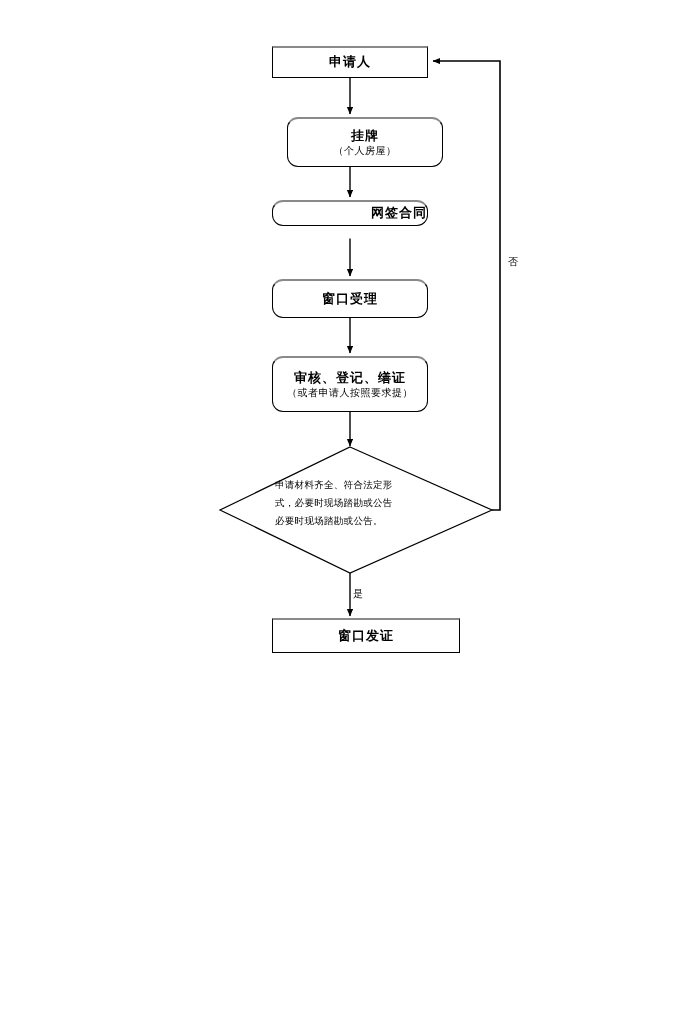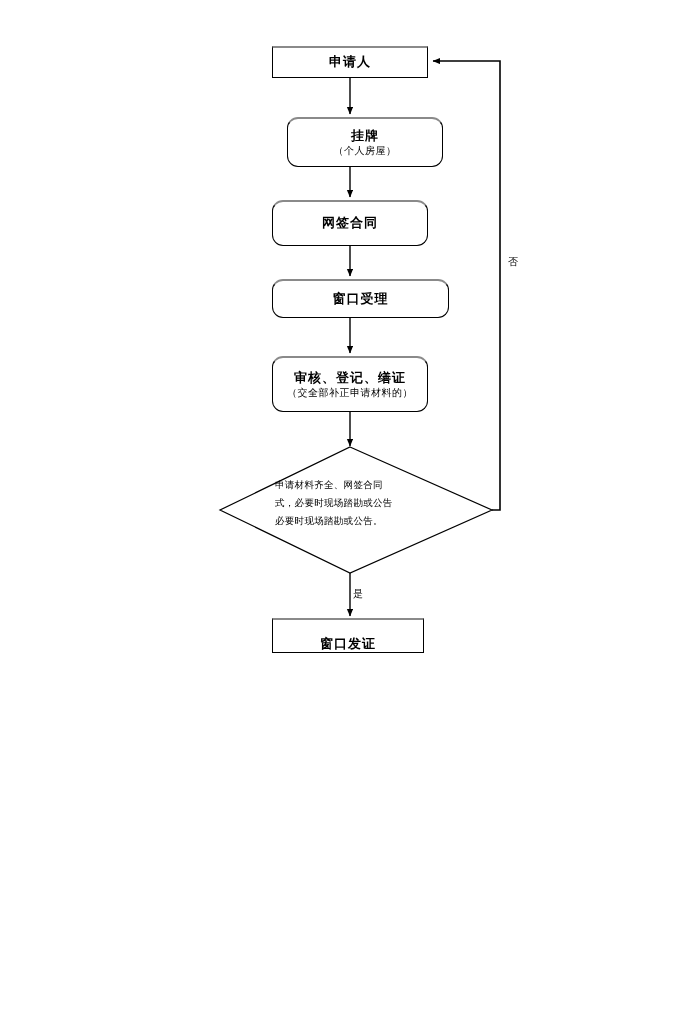--- a/index.html
+++ b/index.html
@@ -110,39 +110,39 @@
 
   <div class="node node-rect" style="left:272px; top:46px; width:156px; height:32px;">
     <div class="node-title">申请人</div>
   </div>
 
   <div class="node node-round" style="left:287px; top:117px; width:156px; height:50px;">
     <div class="node-title">挂牌</div>
     <div class="node-sub">（个人房屋）</div>
   </div>
 
-  <div class="node node-round" style="left:272px; top:200px; width:156px; height:46px;">
+  <div class="node node-round" style="left:272px; top:200px; width:156px; height:26px;align-items:flex-end;">
     <div class="node-title">网签合同</div>
   </div>
 
-  <div class="node node-round" style="left:272px; top:279px; width:177px; height:39px;">
+  <div class="node node-round" style="left:272px; top:279px; width:156px; height:39px;">
     <div class="node-title">窗口受理</div>
   </div>
 
   <div class="node node-round" style="left:272px; top:356px; width:156px; height:56px;">
     <div class="node-title">审核、登记、缮证</div>
-    <div class="node-sub">（交全部补正申请材料的）</div>
+    <div class="node-sub">（或者申请人按照要求提）</div>
   </div>
 
   <div class="decision-text">
-    <div>申请材料齐全、网签合同</div>
+    <div>申请材料齐全、符合法定形</div>
     <div>式，必要时现场踏勘或公告</div>
     <div>必要时现场踏勘或公告。</div>
   </div>
 
-  <div class="node node-rect" style="left:272px; top:618px; width:152px; height:35px;justify-content:flex-end;">
+  <div class="node node-rect" style="left:272px; top:618px; width:188px; height:35px;">
     <div class="node-title">窗口发证</div>
   </div>
 
   <div class="edge-label" style="left:508px; top:257px;">否</div>
   <div class="edge-label" style="left:353px; top:589px;">是</div>
 
 </div>
 
 </body></html>

